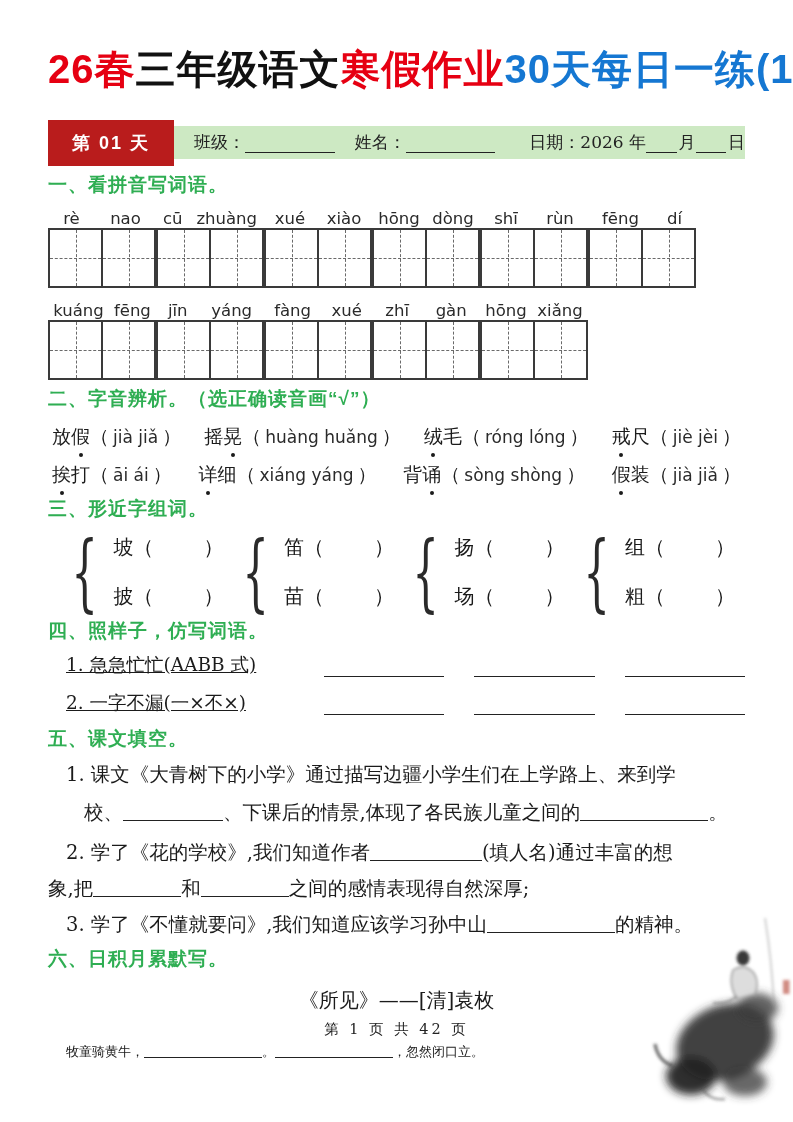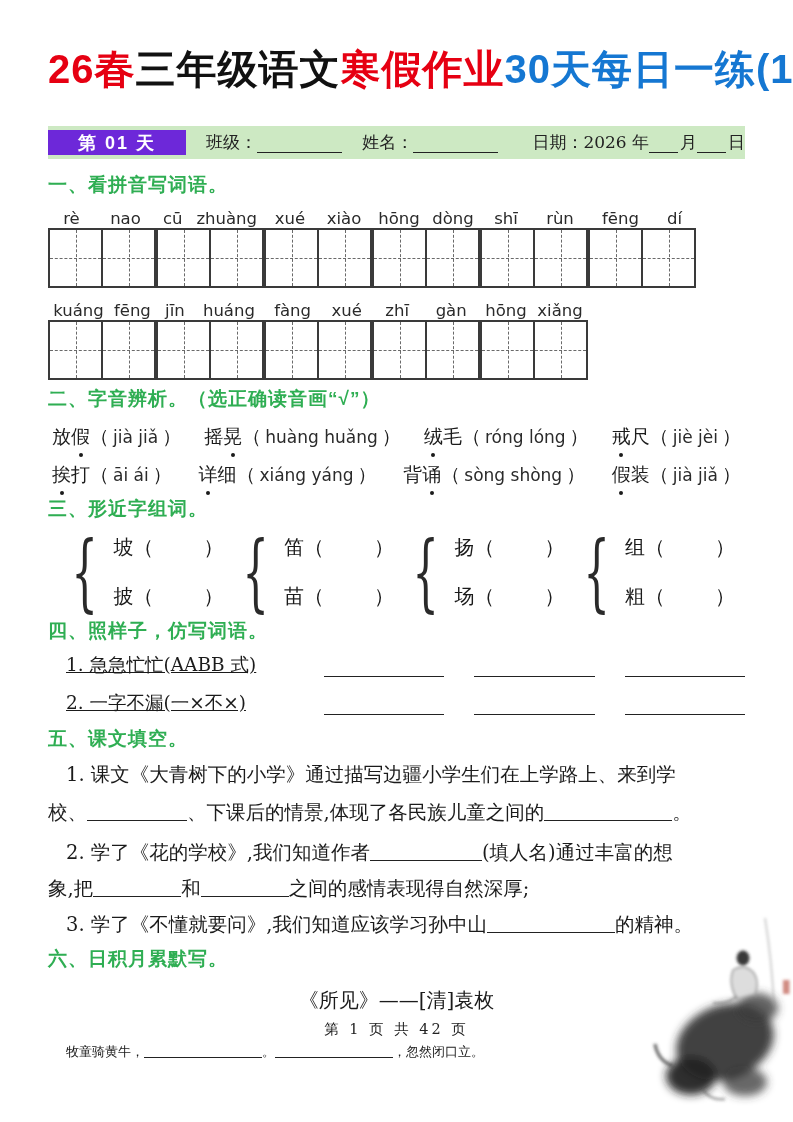--- a/index.html
+++ b/index.html
@@ -22,22 +22,22 @@
   .t-black { color:#111111; }
   .t-blue  { color:#1577d2; }
 
   
   .bar {
     top:126px; height:33px; background:#cde9c3;
     display:flex; align-items:center;
     font-size:17px; color:#222;
   }
   .badge {
-    background:#6d28d9; color:#ffffff; height:25px;
-    display:flex; align-items:center; padding:0 30px;
+    background:#b91c1c; color:#ffffff; height:46px;
+    display:flex; align-items:center; padding:0 24px;
     font-family:"Liberation Sans", sans-serif; font-weight:bold; font-size:18px;
     letter-spacing:2px; flex:0 0 auto;
   }
   .bar .lbl { margin-left:20px; white-space:nowrap; }
   .bar .lbl.tight { margin-left:2px; }
   .blank {
     display:inline-block; border-bottom:1.6px solid #222;
     height:1em; transform:translateY(2px); vertical-align:baseline;
   } .b34 { width:34px; } .b100 { width:100px; }
   .b88 { width:88px; } .b112 { width:112px; } .b128 { width:128px; }
@@ -206,21 +206,21 @@
             <span>fēng</span>
           </div>
         <div class="tzg">
             <div class="cell"></div>
             <div class="cell"></div>
           </div>
       </div>
       <div class="wblock">
         <div class="pys">
             <span>jīn</span>
-            <span>huáng</span>
+            <span>yáng</span>
           </div>
         <div class="tzg">
             <div class="cell"></div>
             <div class="cell"></div>
           </div>
       </div>
       <div class="wblock">
         <div class="pys">
             <span>fàng</span>
             <span>xué</span>
@@ -312,21 +312,21 @@
     <div class="abs s4row" style="top:690px; padding-left:18px;">
       <span class="ex">2. 一字不漏(一×不×)</span>
       <span class="blank b128s4"></span>
       <span class="blank b128s4"></span>
       <span class="blank b128s4"></span>
     </div>
 
     <div class="abs sec-h" style="top:726px;">五、课文填空。</div>
 
     <div class="abs body-line" style="top:760px; padding-left:18px;">1. 课文《大青树下的小学》通过描写边疆小学生们在上学路上、来到学</div>
-    <div class="abs body-line" style="top:798px;">
+    <div class="abs body-line" style="top:798px;margin-left:36px;">
       <span>校、</span><span class="blank b100"></span><span>、下课后的情景,体现了各民族儿童之间的</span><span class="blank b128"></span><span>。</span>
     </div>
 
     <div class="abs body-line" style="top:838px; padding-left:18px;">
       <span>2. 学了《花的学校》,我们知道作者</span><span class="blank b112"></span><span>(填人名)通过丰富的想</span>
     </div>
     <div class="abs body-line" style="top:874px;">
       <span>象,把</span><span class="blank b88"></span><span>和</span><span class="blank b88"></span><span>之间的感情表现得自然深厚;</span>
     </div>
 

